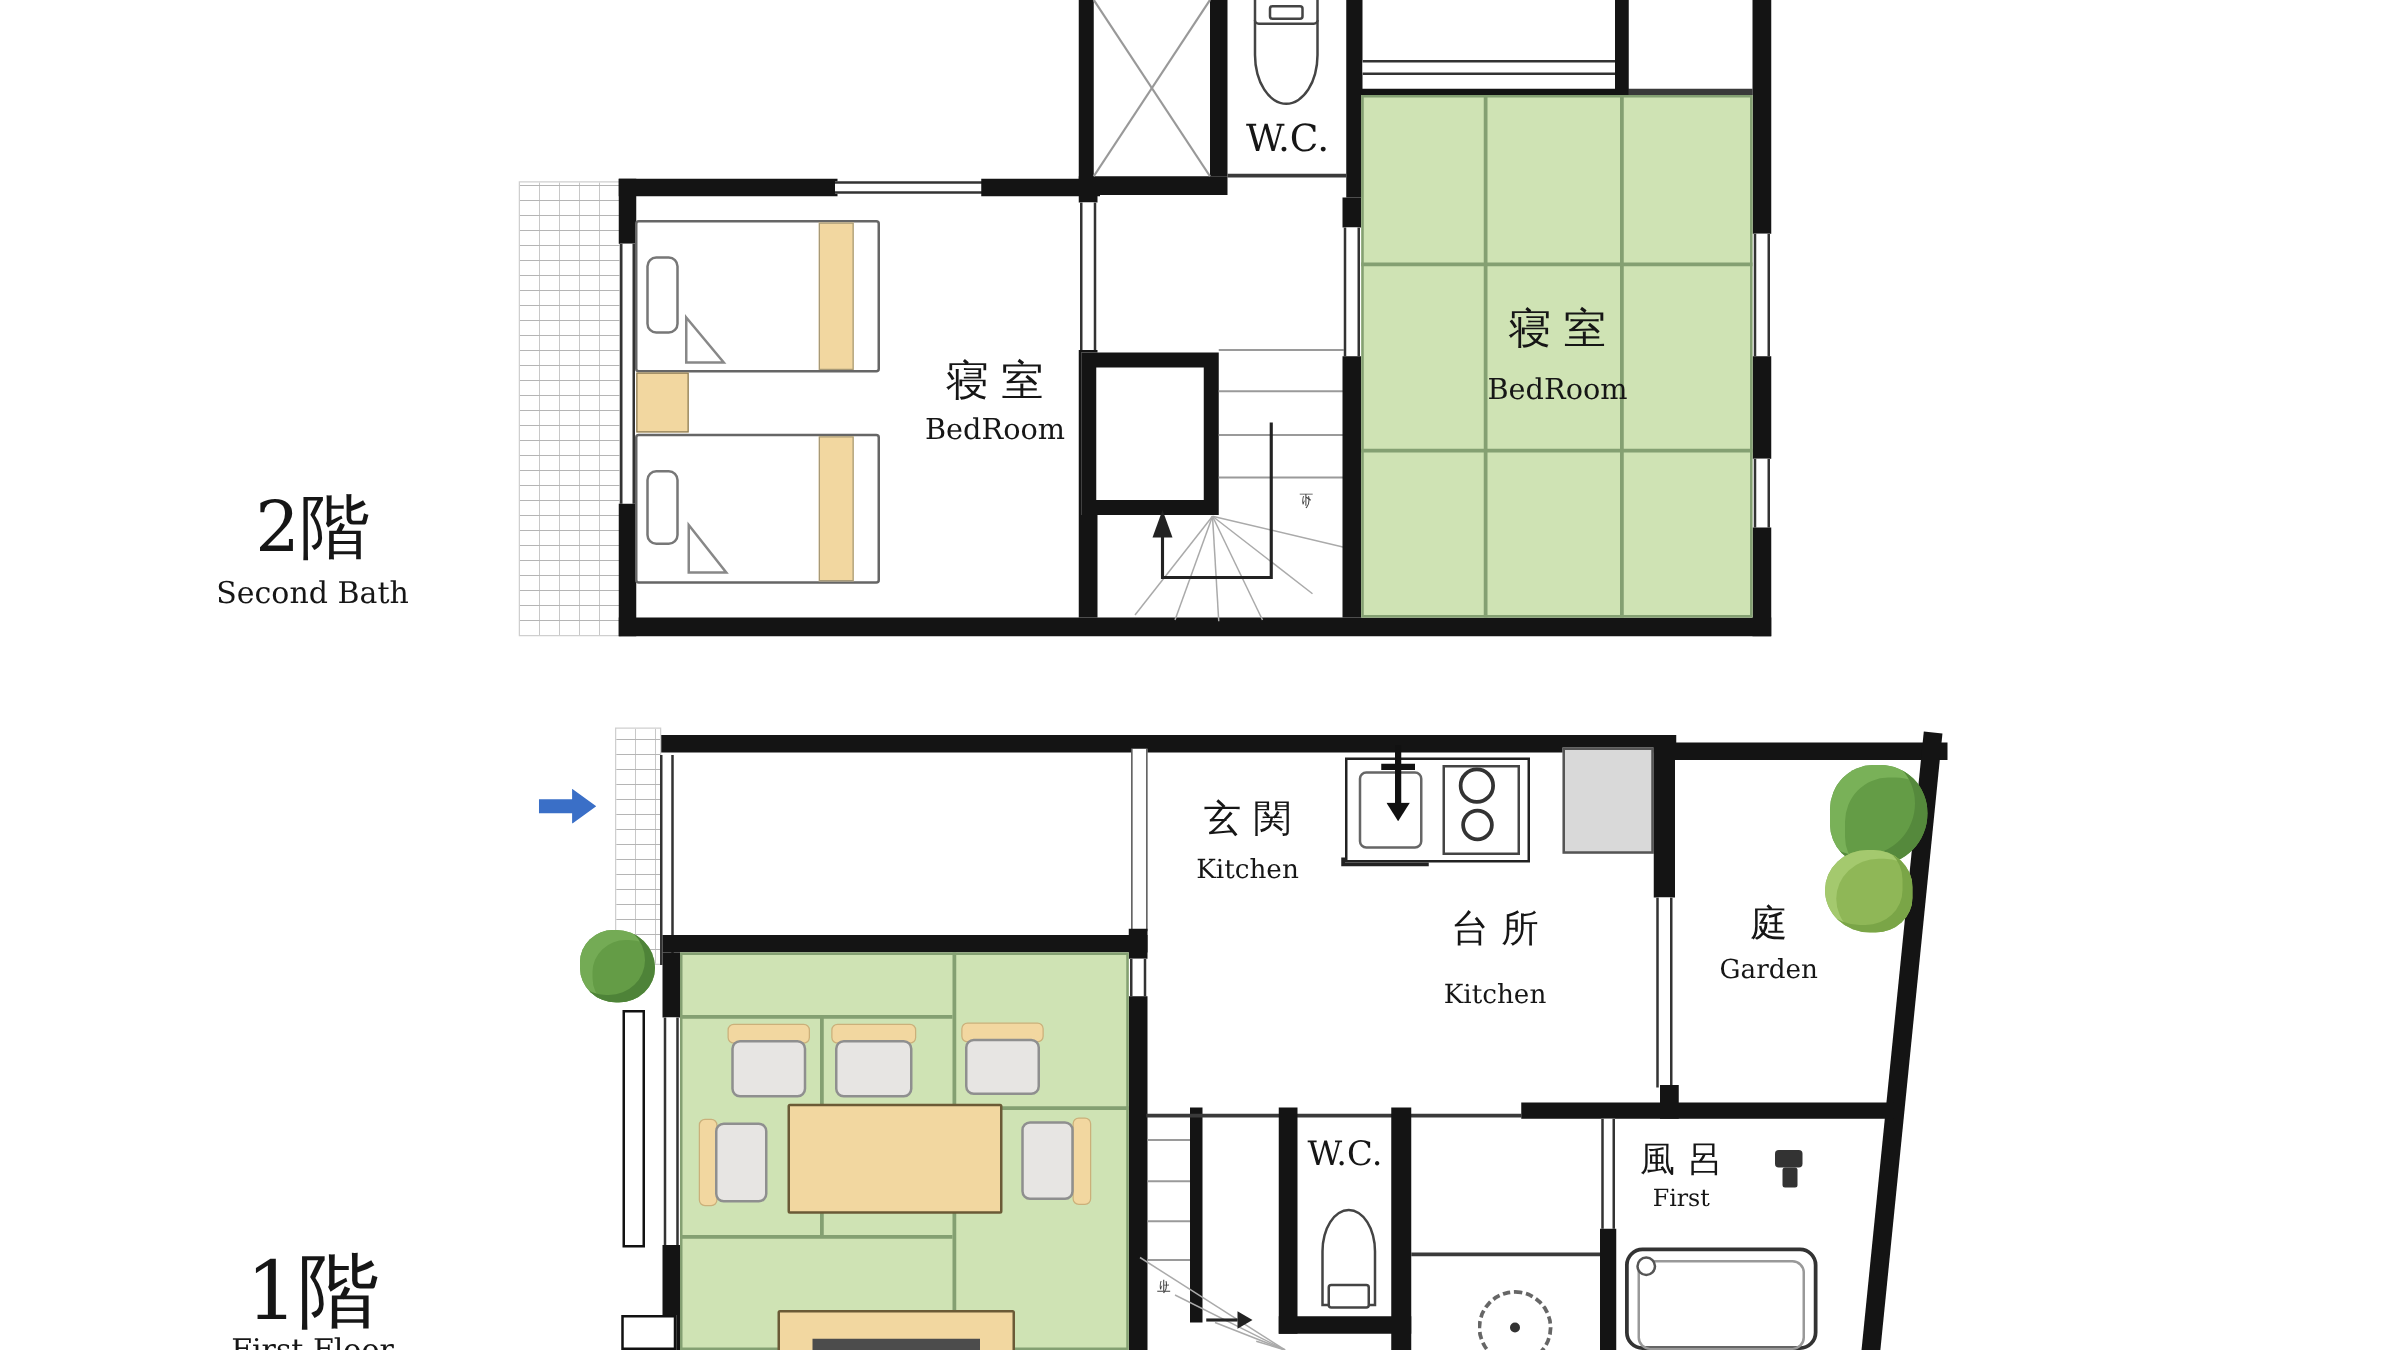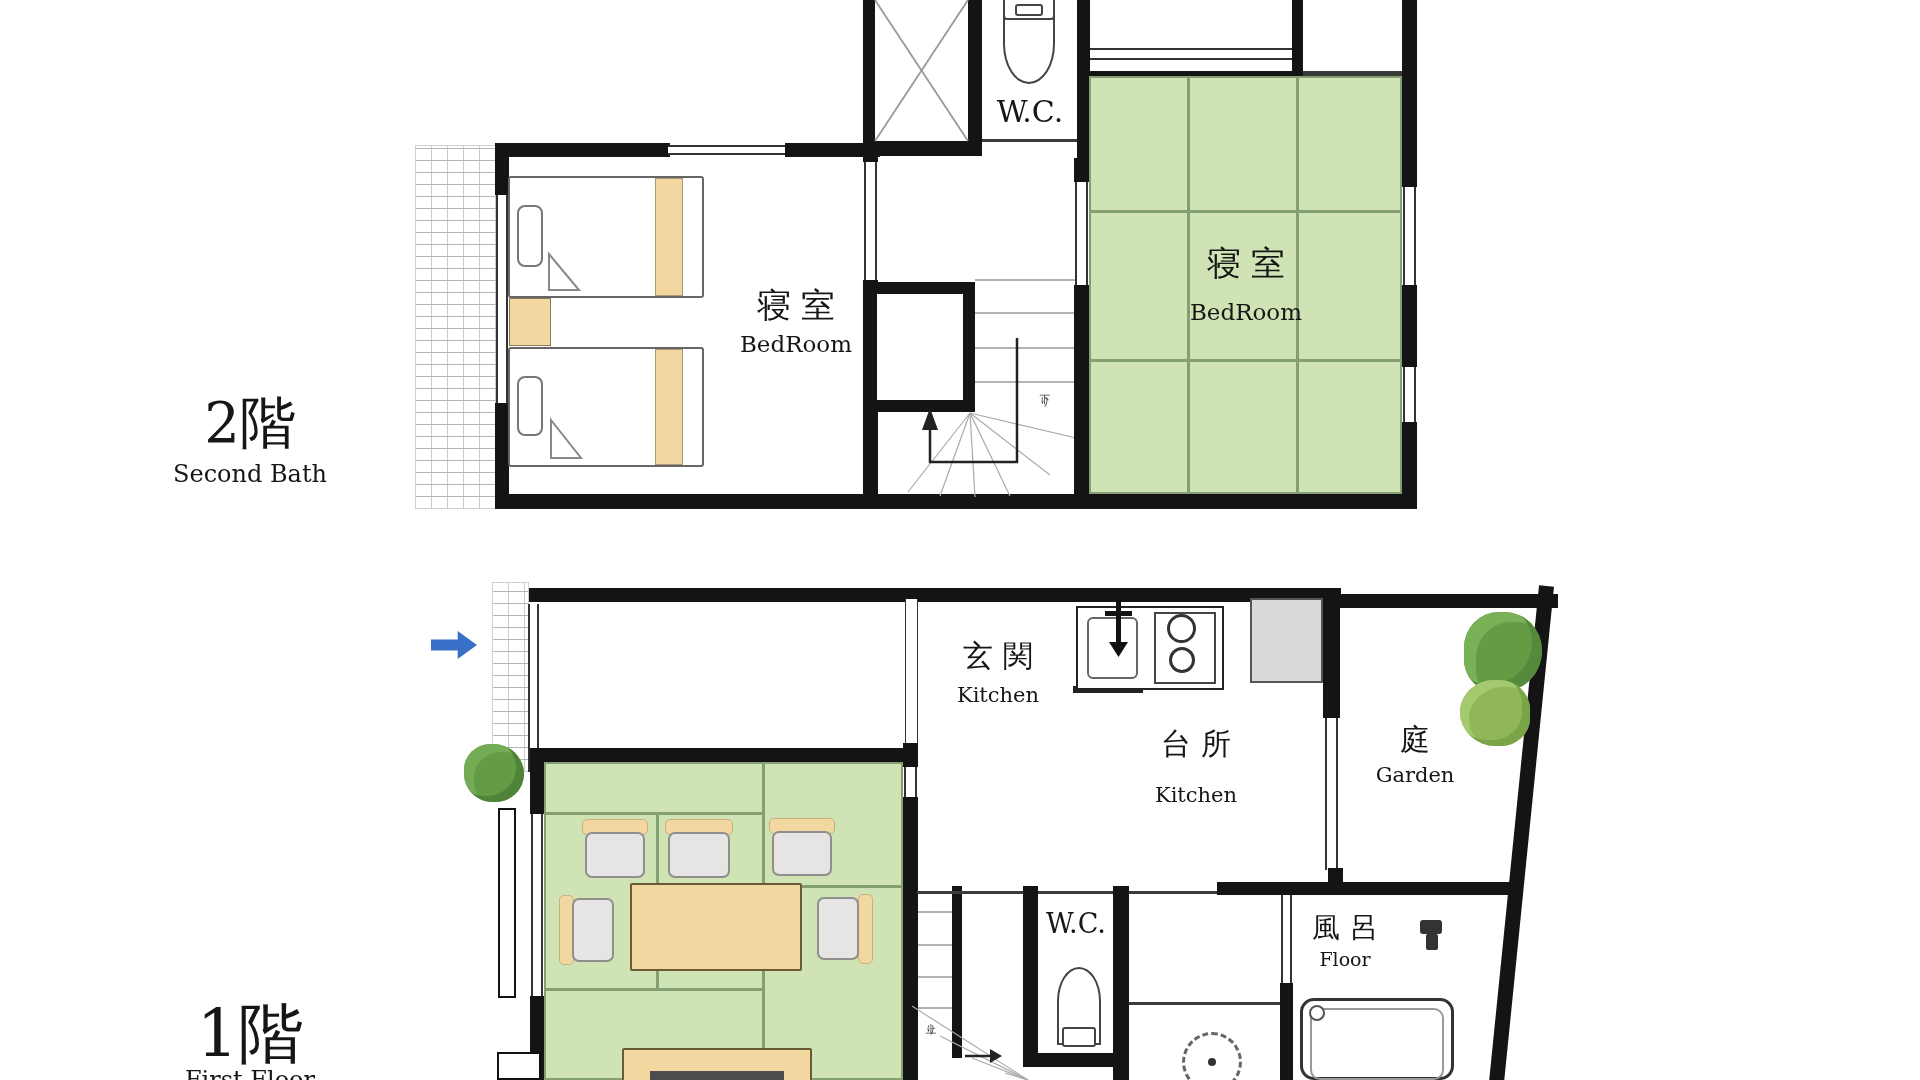--- a/index.html
+++ b/index.html
@@ -222,21 +222,21 @@
     <div class="furn" style="left:1062px;top:1027px;width:34px;height:20px;background:#fff;border:2px solid #444;border-radius:3px;"></div>
 
     <div class="thin" style="left:1129px;top:1002px;width:151px;height:3px;"></div>
     <div class="furn" style="left:1182px;top:1032px;width:60px;height:60px;border:3px dashed #666;border-radius:50%;"></div>
     <div class="furn" style="left:1208px;top:1058px;width:8px;height:8px;background:#333;border-radius:50%;"></div>
 
     <div class="w" style="left:1217px;top:882px;width:298px;height:13px;"></div>
     <div class="winv" style="left:1281px;top:895px;width:11px;height:88px;"></div>
     <div class="w" style="left:1280px;top:983px;width:13px;height:97px;"></div>
     <div class="tx jp" style="left:1294px;top:913px;width:102px;font-size:28px;">風呂</div>
-    <div class="tx" style="left:1294px;top:950px;width:102px;font-size:19px;">Floor</div>
+    <div class="tx" style="left:1294px;top:950px;width:102px;font-size:19px;">First</div>
     <div class="furn" style="left:1300px;top:998px;width:154px;height:82px;background:#fff;border:3px solid #333;border-radius:14px;"></div>
     <div class="furn" style="left:1310px;top:1008px;width:134px;height:72px;border:2px solid #999;border-radius:10px;"></div>
     <div class="furn" style="left:1309px;top:1005px;width:16px;height:16px;border:2px solid #555;border-radius:50%;background:#fff;"></div>
     <div class="abs" style="left:1420px;top:920px;width:22px;height:14px;background:#333;border-radius:3px;"></div>
     <div class="abs" style="left:1426px;top:934px;width:12px;height:16px;background:#333;border-radius:2px;"></div>
 
     <div class="tx" style="left:150px;top:1000px;width:200px;font-size:65px;">1階</div>
     <div class="tx" style="left:150px;top:1068px;width:200px;font-size:24px;">First Floor</div>
   </div>
 

